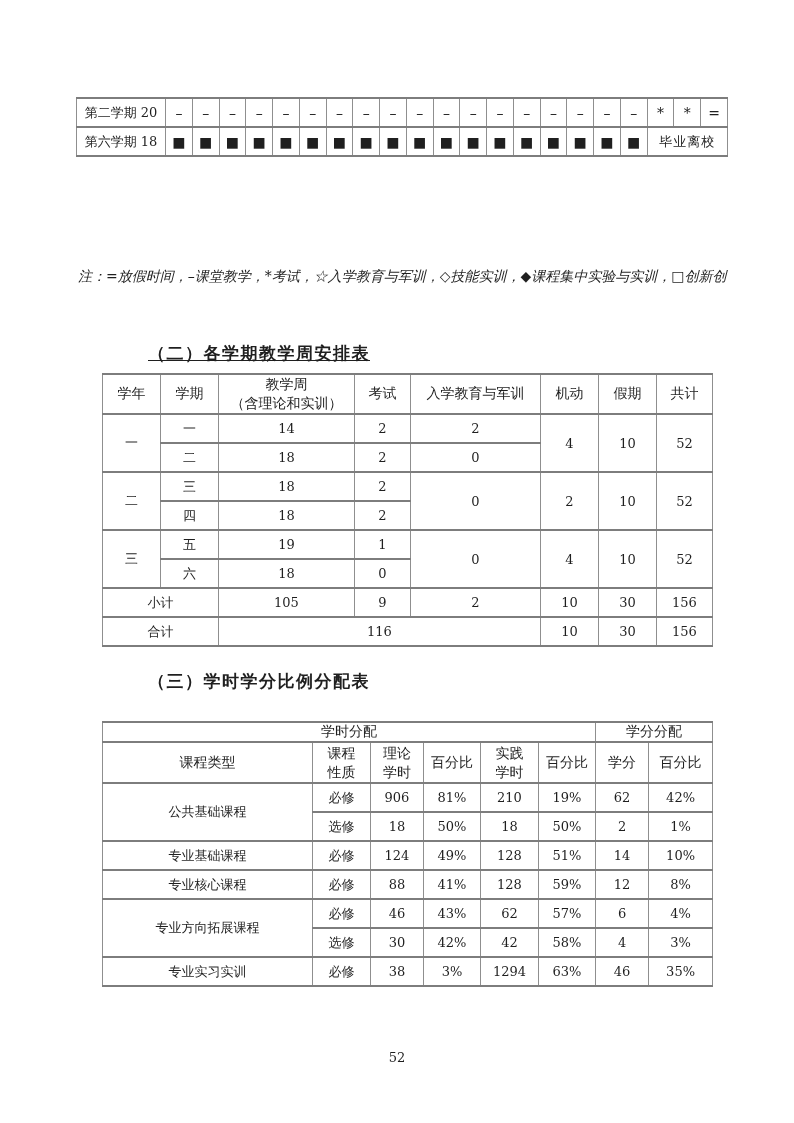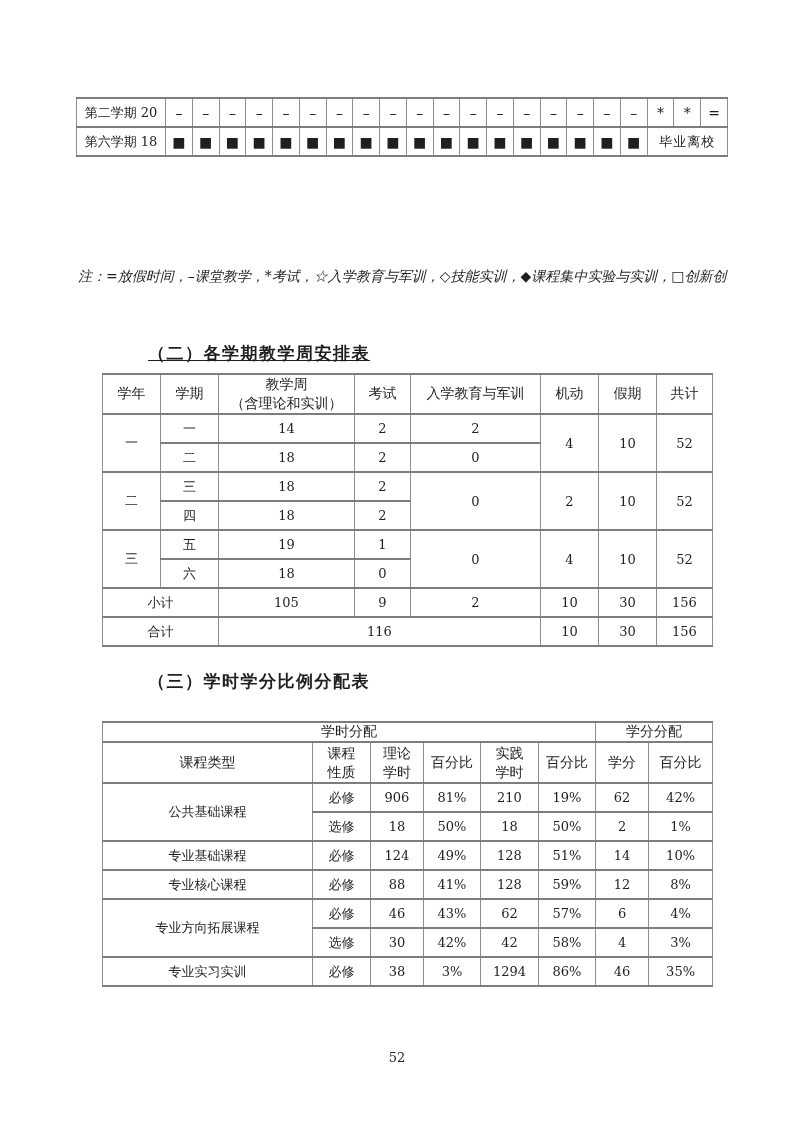--- a/index.html
+++ b/index.html
@@ -320,21 +320,21 @@
         <td>4</td>
         <td>3%</td>
       </tr>
 
       <tr>
         <td>专业实习实训</td>
         <td>必修</td>
         <td>38</td>
         <td>3%</td>
         <td>1294</td>
-        <td>86%</td>
+        <td>63%</td>
         <td>46</td>
         <td>35%</td>
       </tr>
     </tbody>
   </table>
 
   <div class="pagenum">52</div>
 
 </div>
 

